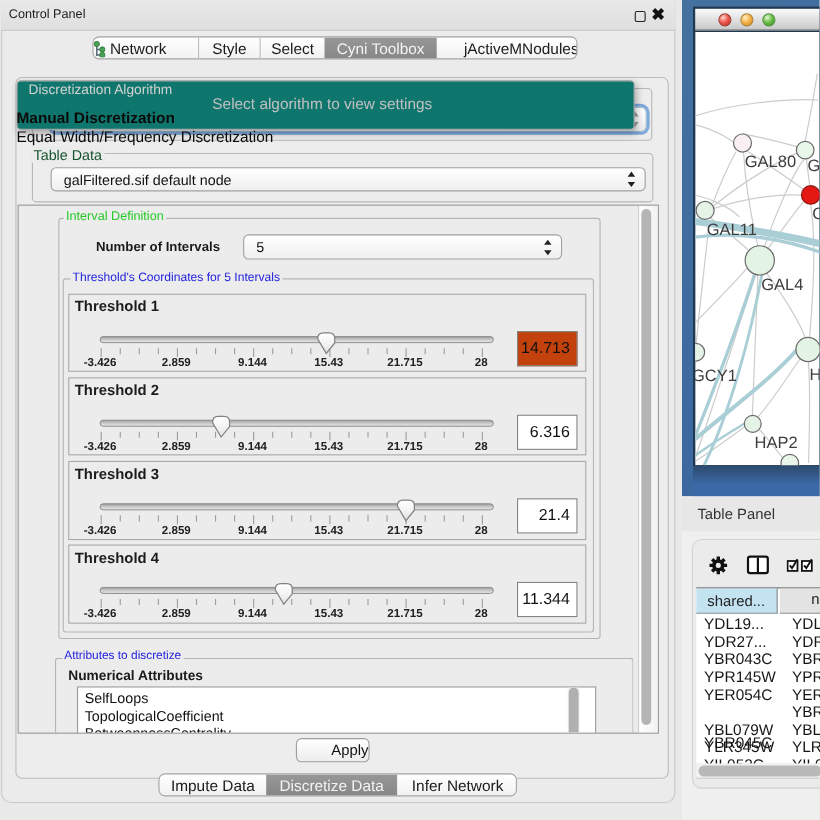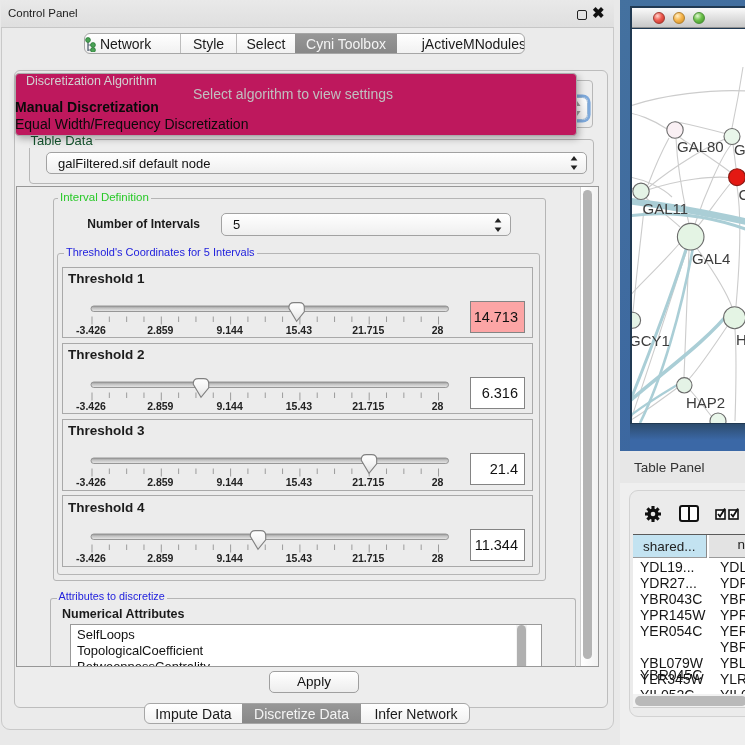--- a/index.html
+++ b/index.html
@@ -112,21 +112,21 @@
         <line x1="375.50" y1="48.5" x2="375.50" y2="56.5" stroke="#9c9c9c" stroke-width="1"></line>
         <path d="M225.90,40.3 L225.90,39.6 Q225.90,34.6 230.90,34.6 L236.30,34.6 Q241.30,34.6 241.30,39.6 L241.30,43.8 L233.60,53.3 Z" fill="url(#th0)" stroke="#808080" stroke-width="1.1"></path>
       </svg>
   <div style="position:absolute;left:5px;top:3.3px;font-size:13.5px;font-weight:bold;color:#1c1c1c">Threshold 1</div>
   <span style="position:absolute;left:28px;top:56px;transform:translateX(-50%);font-size:10.5px;font-weight:bold;color:#222;white-space:nowrap">-3.426</span>
       <span style="position:absolute;left:97.3px;top:56px;transform:translateX(-50%);font-size:10.5px;font-weight:bold;color:#222;white-space:nowrap">2.859</span>
       <span style="position:absolute;left:166.6px;top:56px;transform:translateX(-50%);font-size:10.5px;font-weight:bold;color:#222;white-space:nowrap">9.144</span>
       <span style="position:absolute;left:235.9px;top:56px;transform:translateX(-50%);font-size:10.5px;font-weight:bold;color:#222;white-space:nowrap">15.43</span>
       <span style="position:absolute;left:305.2px;top:56px;transform:translateX(-50%);font-size:10.5px;font-weight:bold;color:#222;white-space:nowrap">21.715</span>
       <span style="position:absolute;left:374.5px;top:56px;transform:translateX(-50%);font-size:10.5px;font-weight:bold;color:#222;white-space:nowrap">28</span>
-  <div style="position:absolute;left:407px;top:33px;width:55px;height:32px;background:#fca5a5;border:1px solid #848484;box-sizing:border-box;font-size:14.5px;color:#111;text-align:right;line-height:30px;padding-right:6px">14.713</div>
+  <div style="position:absolute;left:407px;top:33px;width:55px;height:32px;background:#c2410c;border:1px solid #848484;box-sizing:border-box;font-size:14.5px;color:#111;text-align:right;line-height:30px;padding-right:6px">14.713</div>
 </div>
 <div style="position:absolute;left:61px;top:342.8px;width:471px;height:71.5px;border:1px solid #a9a9a9;background:#ececec;box-sizing:border-box">
   <svg width="469" height="70" style="position:absolute;left:0;top:0">
         <defs>
 <linearGradient id="tr1" x1="0" y1="0" x2="0" y2="1">
 <stop offset="0" stop-color="#9a9a9a"></stop>
             <stop offset="0.45" stop-color="#c6c6c6"></stop>
             <stop offset="1" stop-color="#e9e9e9"></stop>
 </linearGradient>
 <linearGradient id="th1" x1="0" y1="0" x2="0" y2="1">
@@ -269,30 +269,30 @@
   <div class="abs" style="left:69px;top:623.5px;width:472px;height:43px;background:#ffffff;border:1px solid #999;overflow:hidden">
     <div class="abs" style="left:6px;top:2px;font-size:13px;color:#111">SelfLoops</div>
     <div class="abs" style="left:6px;top:18px;font-size:13px;color:#111">TopologicalCoefficient</div>
     <div class="abs" style="left:6px;top:34px;font-size:13px;color:#111">BetweennessCentrality</div>
     <div class="abs" style="right:14px;top:0;width:11px;height:43px;background:#f4f4f4"></div>
     <div class="abs" style="right:15px;top:0;width:9px;height:43px;background:#b0b0b0;border-radius:5px 5px 0 0"></div>
   </div>
 
   <div class="abs" style="left:582px;top:190px;width:9px;height:469px;background:#b4b4b4;border-radius:5px"></div>
 
-  <div class="abs" style="left:268px;top:671px;width:90px;height:21.5px;background:linear-gradient(#ffffff,#ededed);border:1px solid #9f9f9f;border-radius:5px;text-align:center;line-height:19px;font-size:13.5px;color:#111">Apply</div>
+  <div class="abs" style="left:268px;top:671px;width:67px;height:21.5px;background:linear-gradient(#ffffff,#ededed);border:1px solid #9f9f9f;border-radius:5px;text-align:right;line-height:19px;font-size:13.5px;color:#111">Apply</div>
 
   <div class="abs" style="left:143px;top:703px;width:326px;height:21px;background:linear-gradient(#ffffff,#f1f1f1);border:1px solid #a6a6a6;border-radius:6px;overflow:hidden;font-size:14px;color:#1a1a1a">
     <div class="abs" style="left:0;top:0;width:97px;height:21px;line-height:20px;text-align:center">Impute Data</div>
     <div class="abs" style="left:97px;top:0;width:119px;height:21px;line-height:20px;text-align:center;background:linear-gradient(#979797,#868686);color:#f4f4f4">Discretize Data</div>
     <div class="abs" style="left:216px;top:0;width:110px;height:21px;line-height:20px;text-align:center">Infer Network</div>
   </div>
 </div>
 
-<div class="abs" style="left:15px;top:72.5px;width:562px;height:63px;background:#be185d;border:1px solid #ababab;border-radius:4px;box-shadow:2px 3px 7px rgba(0,0,0,0.28)">
+<div class="abs" style="left:15px;top:72.5px;width:562px;height:45px;background:#0f766e;border:1px solid #ababab;border-radius:4px;box-shadow:2px 3px 7px rgba(0,0,0,0.28)">
   <div class="abs" style="left:10px;top:0.5px;font-size:12.5px;color:#d2d2d2">Discretization Algorithm</div>
   <div class="abs" style="left:177px;top:12.5px;font-size:14px;color:#c0c0c0">Select algorithm to view settings</div>
   <div class="abs" style="left:-1px;top:25px;font-size:14px;font-weight:bold;color:#0a0a0a">Manual Discretization</div>
   <div class="abs" style="left:-1px;top:42.3px;font-size:14px;color:#0a0a0a">Equal Width/Frequency Discretization</div>
 </div>
 
 <div class="abs" style="left:620px;top:0;width:125px;height:451px;background:linear-gradient(135deg,#44719f,#3a65a0)">
   <div class="abs" style="left:10px;top:6px;width:115px;height:417.5px;background:#203952"></div>
   <div class="abs" style="left:12px;top:7.5px;width:113px;height:20.5px;background:linear-gradient(#fafafa,#c8c8c8);border-bottom:1px solid #8f8f8f">
     <div class="abs" style="left:21px;top:4px;width:12px;height:12px;border-radius:50%;background:radial-gradient(circle at 35% 30%,#ffd5cf,#ee5b50 45%,#bf2d24 95%);border:0.5px solid #a03a32"></div>

